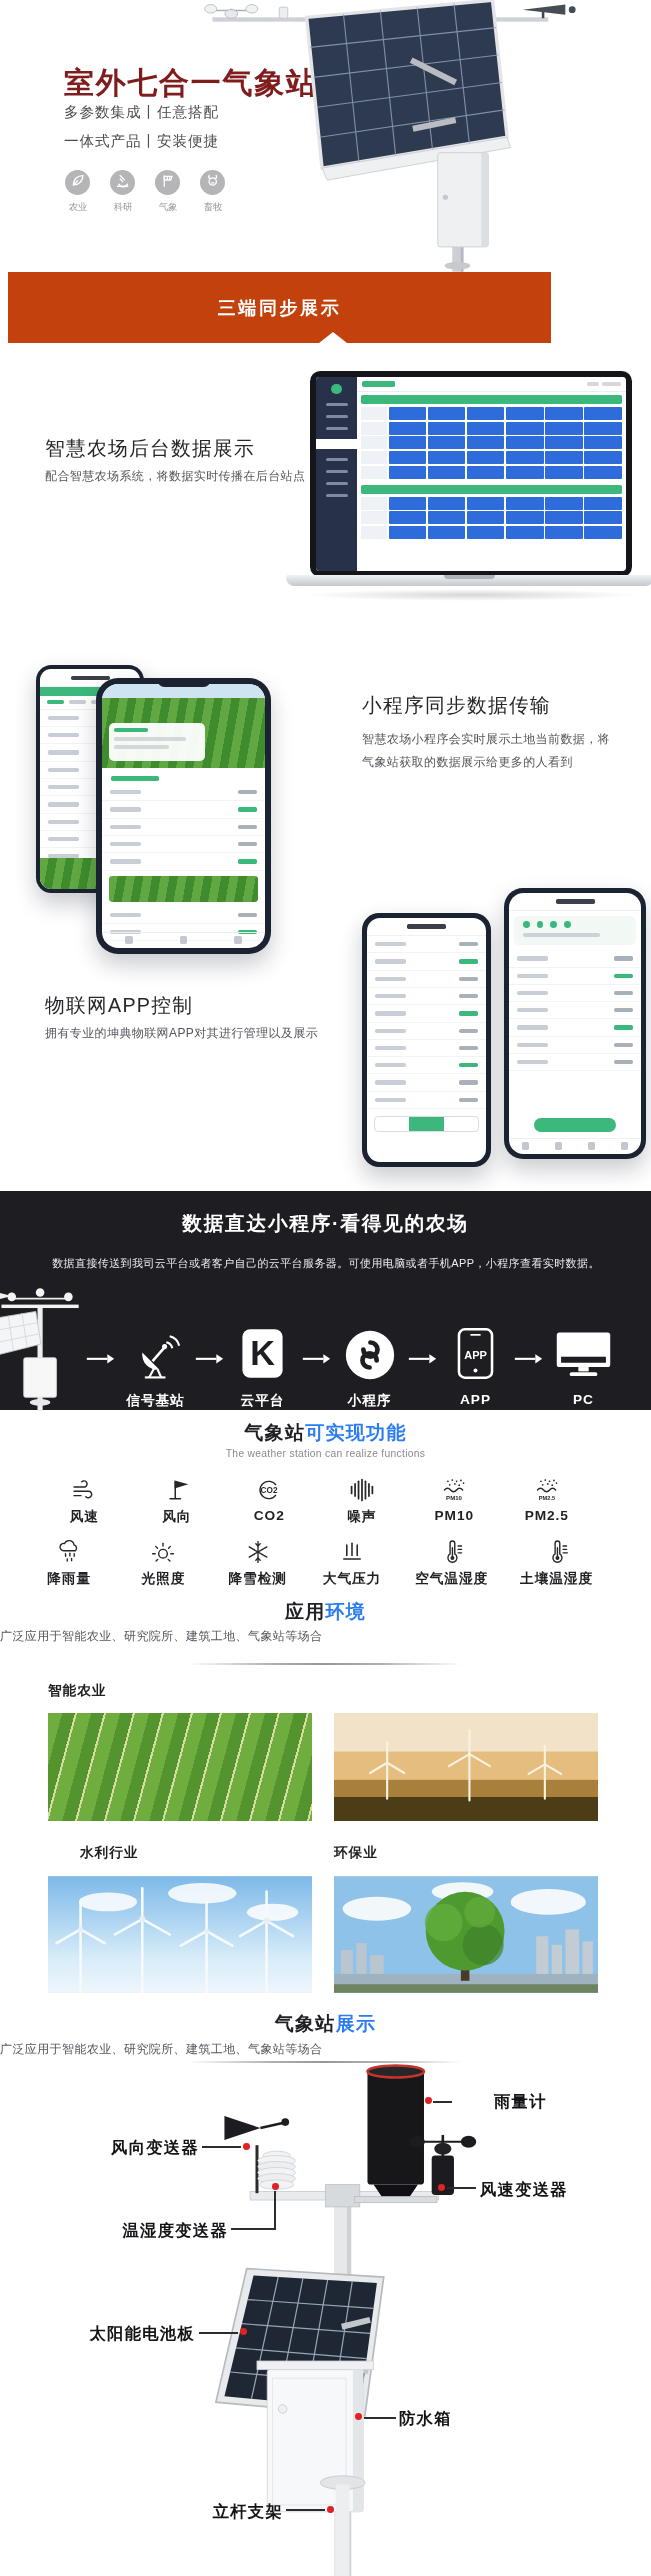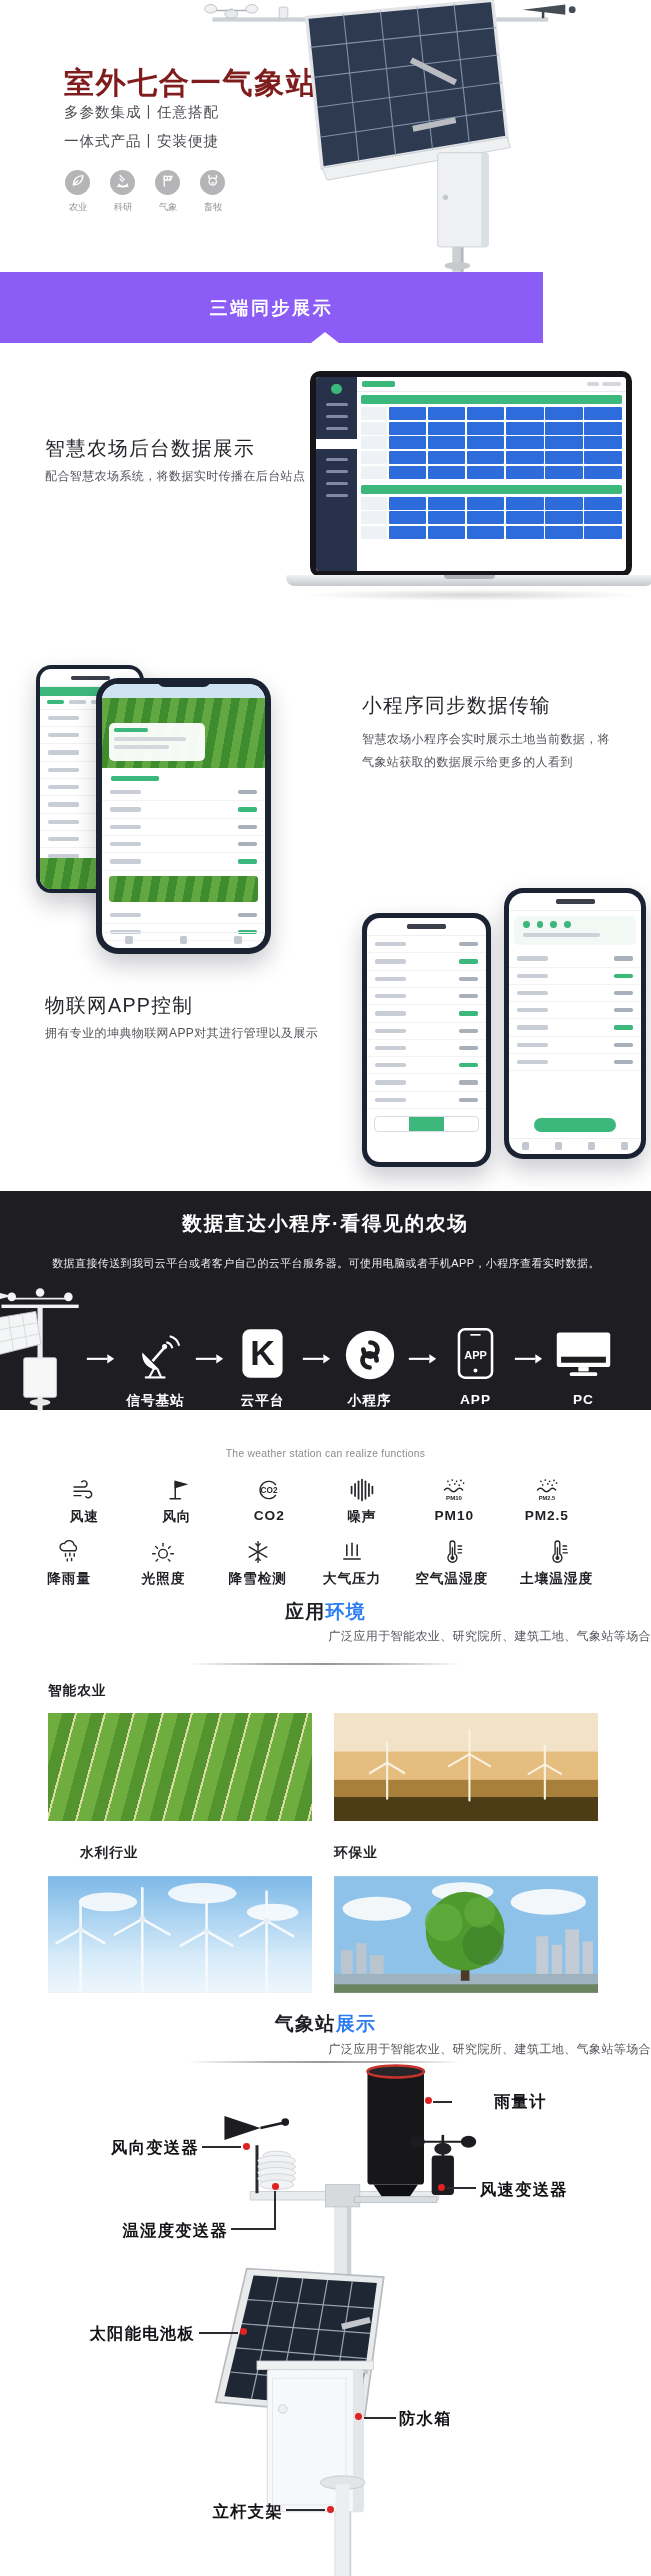--- a/index.html
+++ b/index.html
@@ -6,34 +6,34 @@
   .page{position:relative;width:651px;height:2576px;margin:0 auto;overflow:hidden;
         font-family:"Liberation Sans","DejaVu Sans",sans-serif;background:#fff;}
   .abs{position:absolute;}
   svg text{font-family:"Liberation Sans","DejaVu Sans",sans-serif;}
 
   
   .sec-title{font-size:19.7px;font-weight:400;color:#26262c;letter-spacing:1.3px;white-space:nowrap;}
   .sec-sub{font-size:12px;color:#55555c;letter-spacing:0.4px;white-space:nowrap;}
   .c-title{left:0;width:651px;text-align:center;font-size:19px;font-weight:700;letter-spacing:1.3px;color:#1f1f24;}
   .c-title .blue{color:#2b7cf2;}
-  .c-sub{left:0;width:651px;text-align:right;font-size:12px;color:#55555c;letter-spacing:0.4px;}
+  .c-sub{left:0;width:651px;text-align:left;font-size:12px;color:#55555c;letter-spacing:0.4px;}
   .divider{position:absolute;left:188px;width:274px;height:1.7px;opacity:.55;
     background:linear-gradient(90deg,rgba(120,124,130,0),#6d7176 30%,#3e4146 50%,#6d7176 70%,rgba(120,124,130,0));}
 
   
   .hero-title{font-size:30px;font-weight:700;color:#7f1d1d;letter-spacing:1.7px;}
   .hero-sub{font-size:14.6px;color:#4b4b52;letter-spacing:0.9px;}
   .tags{display:flex;gap:19px;}
   .tag{width:26px;text-align:center;}
   .tag .circ{width:25px;height:25px;border-radius:50%;background:#b5b5b8;display:flex;align-items:center;justify-content:center;}
   .tag .tlabel{font-size:9.4px;color:#96969b;margin-top:6px;white-space:nowrap;}
 
   
-  .banner{left:0;top:272px;width:543px;height:71px;background:#8b5cf6;}
+  .banner{left:8px;top:272px;width:543px;height:71px;background:#c2410c;}
   .banner .btxt{position:absolute;left:0;top:24px;width:100%;text-align:center;
     color:#fff;font-size:18px;font-weight:700;letter-spacing:2.6px;}
   .banner .notch{position:absolute;left:311px;bottom:0;width:0;height:0;
     border-left:14.6px solid transparent;border-right:14.6px solid transparent;border-bottom:11px solid #fff;}
 
   
   .laptop-screen{left:310px;top:371px;width:322px;height:206px;background:#15151a;border-radius:10.3px;padding:6px;box-sizing:border-box;}
   .dash{display:flex;width:100%;height:100%;background:#fff;border-radius:3.4px;overflow:hidden;}
   .dash .side{width:41px;background:#273149;flex:none;}
   .dash .logo{width:10.3px;height:10.3px;border-radius:50%;background:#3cb87c;margin:6.9px auto 3.4px;}
@@ -629,20 +629,23 @@
           <rect x="2" y="3" width="62" height="40" rx="3" fill="#fff"></rect>
           <rect x="7" y="31" width="52" height="7" fill="#1e1e22"></rect>
           <rect x="27" y="43" width="12" height="5" fill="#fff"></rect>
           <rect x="17" y="49" width="32" height="4.5" rx="2" fill="#fff"></rect>
             </svg></span>
         </div>
       <div class="flabel">PC</div>
     </div>
   </div>
 
+  <div class="abs c-title" style="top:1420px;">
+    <span>气象站</span><span class="blue">可实现功能</span>
+  </div>
   <div class="abs en-sub" style="top:1448px;">The weather station can realize functions</div>
 
   <div class="feat-row" style="top:1475px;">
     <div class="feat">
       <div class="fico">
         <svg width="26" height="26" viewBox="0 0 30 30" fill="none" stroke="#26262a" stroke-width="1.7" stroke-linecap="round">
           <path d="M3.5 11.5 h12.5 a3.6 3.6 0 1 0 -3.6 -6"></path>
             <path d="M3.5 16.5 h17.5 a3.8 3.8 0 1 1 -3.8 6.2"></path>
             <path d="M3.5 21.5 h8"></path>
           </svg>

